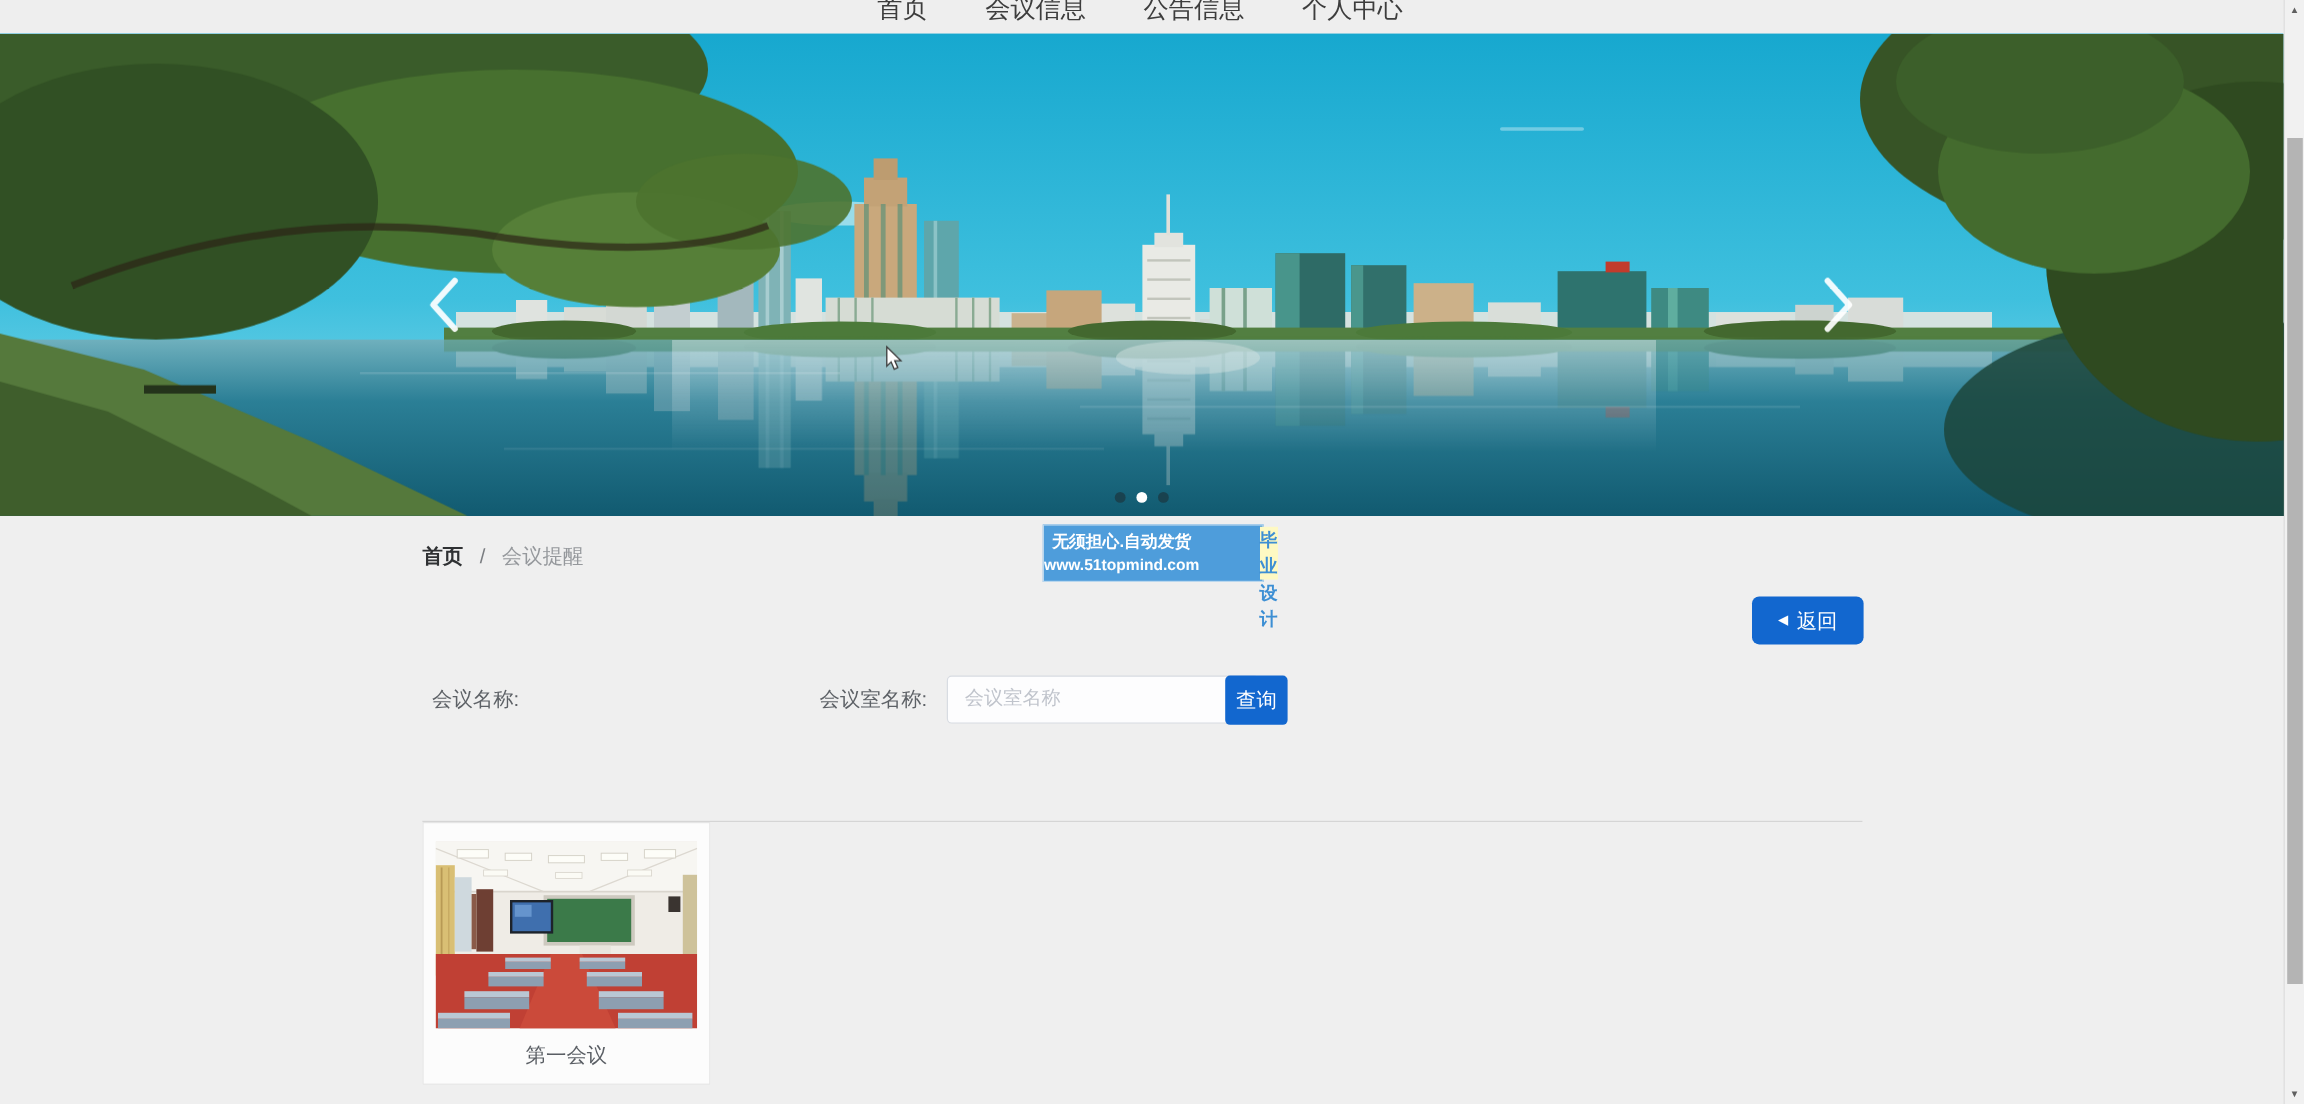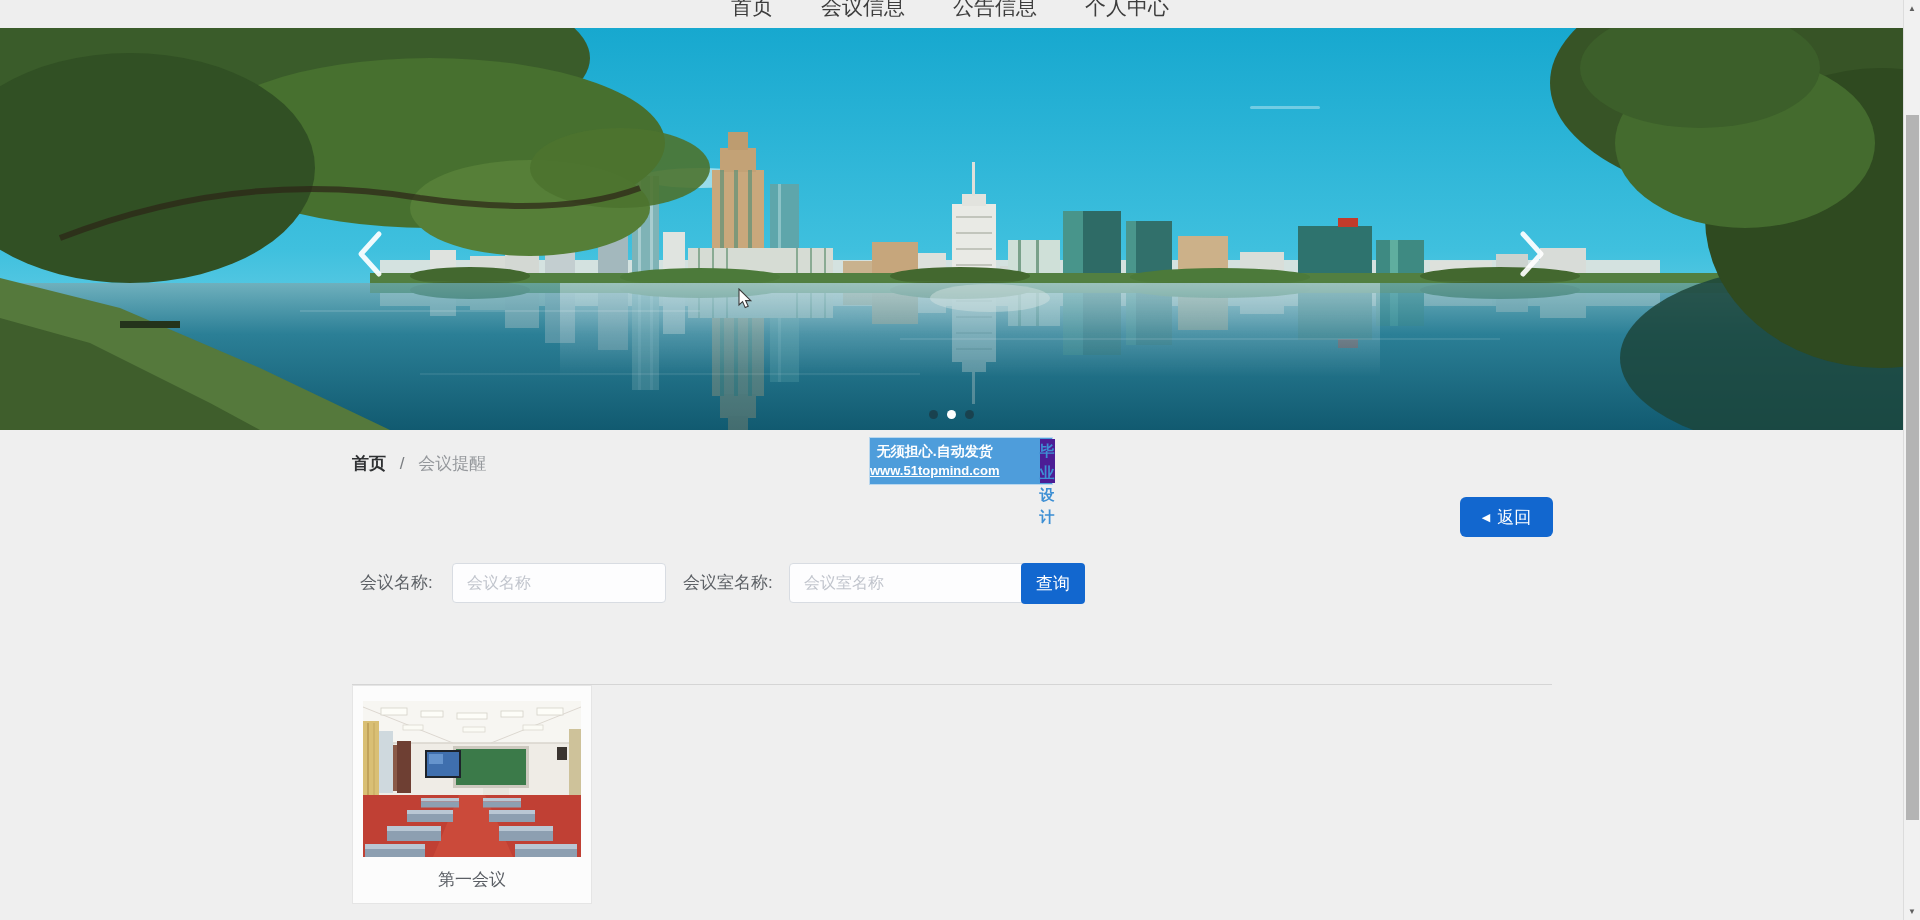--- a/index.html
+++ b/index.html
@@ -29,39 +29,39 @@
   .breadcrumb { position:absolute; left:352px; top:452px; font-size:17px; color:#909399; }
   .crumb-home { font-weight:bold; color:#2f3133; cursor:pointer; }
   .crumb-sep { margin:0 9px; color:#7a7d81; }
   .crumb-cur { color:#95989c; }
 
   
   .watermark { position:absolute; left:869px; top:437px; width:184px; height:48px; display:flex;
                border:1px solid #b9d7ee; background:#4e9ddb; cursor:pointer;gap:38px; }
   .wm-left { width:134px; color:#ffffff; font-weight:bold; text-align:center; padding-top:3px; }
   .wm-line1 { font-size:14px; line-height:20px; }
-  .wm-line2 { font-size:13px; line-height:20px; text-decoration:underline; }
-  .wm-badge { flex:1; margin:1px 1px 1px 2px; background:#4c1d95; color:#3d8fd4; font-weight:bold;
+  .wm-line2 { font-size:13px; line-height:20px; }
+  .wm-badge { flex:1; margin:1px 1px 1px 12px; background:#fef9c3; color:#3d8fd4; font-weight:bold;
               font-size:15px; line-height:22px; text-align:center; padding-top:1px; }
 
   
   .back-btn { position:absolute; left:1460px; top:497px; width:93px; height:40px; border:none; border-radius:6px;
               background:#1267cf; color:#ffffff; font-size:17px; cursor:pointer;
               display:flex; align-items:center; justify-content:center; gap:7px; }
   .back-btn .tri { font-size:11px; line-height:1; }
 
   
   .form-label { position:absolute; top:563px; height:40px; line-height:40px; font-size:17px; color:#5d6166;text-align:right; }
   .lbl-name { left:360px; } .lbl-room { left:683px; }
   .form-input { position:absolute; top:563px; width:214px; height:40px; border:1px solid #d8dce2; border-radius:4px;
                 background:#fdfdfe; padding:0 14px; font-size:16px; color:#333; outline:none;
                 font-family:"Liberation Sans","DejaVu Sans",sans-serif; }
   .inp-name { left:452px; } .inp-room { left:789px; width:260px; }
   .form-input::placeholder { color:#c0c4cc; }
-  .query-btn { position:absolute; left:1021px; top:563px; width:64px; height:41px; border:none; border-radius:4px;
+  .query-btn { position:absolute; left:1021px; top:563px; width:52px; height:41px; border:none; border-radius:4px;
                background:#1267cf; color:#ffffff; font-size:17px; cursor:pointer; }
 
   
   .divider { position:absolute; left:352px; top:684px; width:1200px; height:0; border-top:1px solid #d5d5d5; }
   .card { position:absolute; left:352px; top:685px; width:240px; height:219px; background:#fcfcfc;
           border:1px solid #e5e5e5; cursor:pointer; }
   .card-img { position:absolute; left:10px; top:15px; width:218px; height:156px; display:block; }
   .card-title { position:absolute; left:0; top:182px; width:100%; text-align:center; font-size:17px; color:#5a5e64; }
 
   
@@ -240,21 +240,20 @@
       <div>设计</div>
     </div>
   </div>
 
   <button class="back-btn">
     <span class="tri">◀</span>
     <span>返回</span>
   </button>
 
   <label class="form-label lbl-name">会议名称:</label>
-  <input class="form-input inp-name" type="text" placeholder="会议名称" style="">
   <label class="form-label lbl-room">会议室名称:</label>
   <input class="form-input inp-room" type="text" placeholder="会议室名称" style="">
   <button class="query-btn">查询</button>
 
   <div class="divider"></div>
   <div class="card">
     <svg class="card-img" viewBox="0 0 218 156" preserveAspectRatio="none">
       <rect x="0" y="0" width="218" height="156" fill="#efece6"></rect>
 
       <rect x="0" y="0" width="218" height="42" fill="#f7f6f2"></rect>

